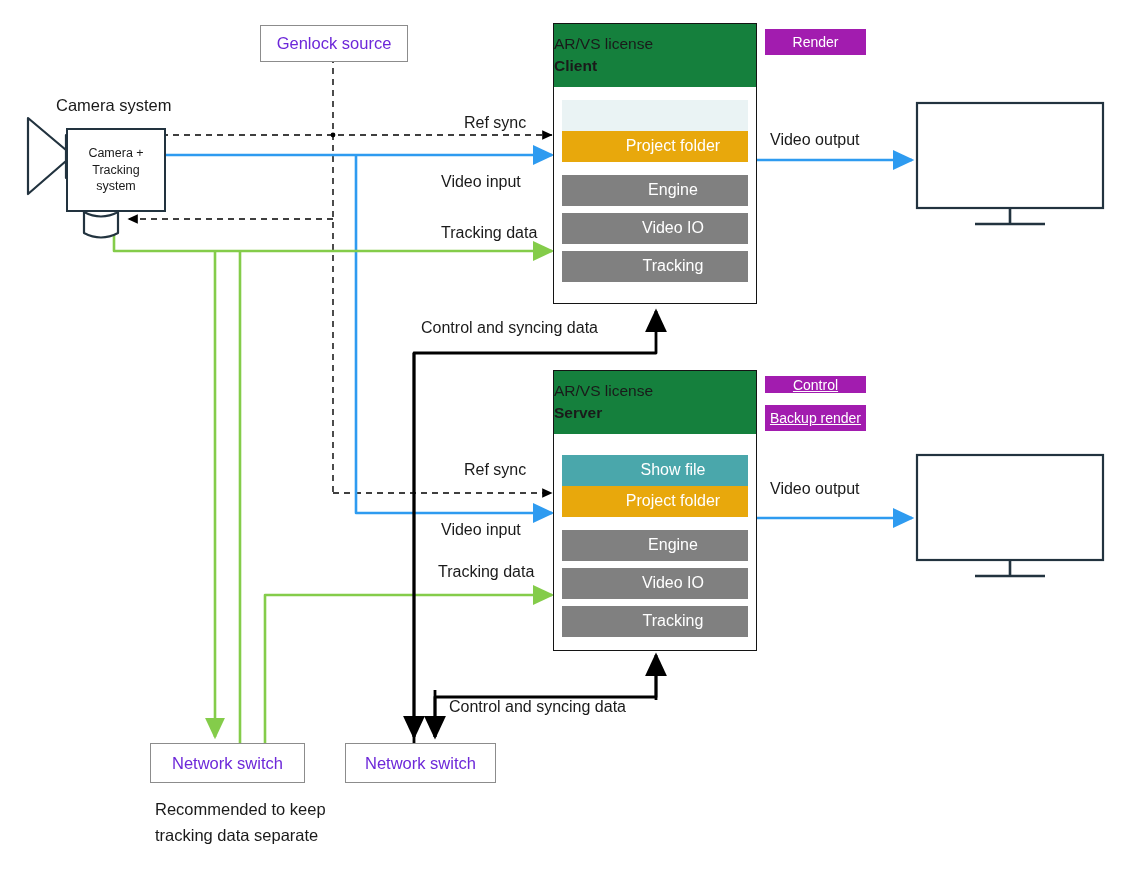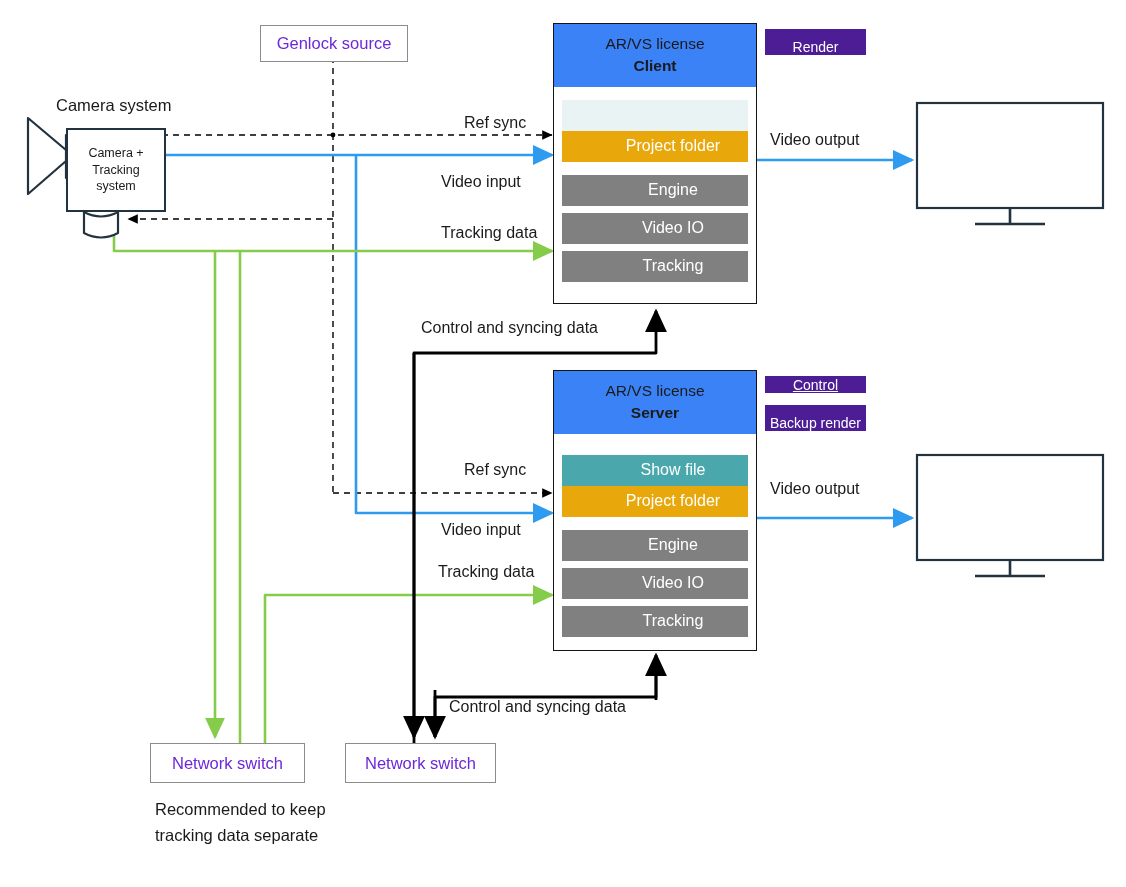--- a/index.html
+++ b/index.html
@@ -8,31 +8,31 @@
   svg#wires{position:absolute;left:0;top:0;width:1126px;height:887px;}
 
   .node{position:absolute;box-sizing:border-box;}
 
   
   .plainbox{border:1px solid #8c8c8c;background:#fff;display:flex;align-items:center;
             justify-content:center;font-size:16.5px;color:#6d28d9;}
 
   
   .unit{border:1.6px solid #141414;background:#fff;}
-  .unit-head{background:#3b82f6;text-align:center;padding-top:9px;padding-bottom:9px;
+  .unit-head{background:#15803d;padding-top:9px;padding-bottom:9px;
              font-size:15.5px;line-height:1.45;color:#1a1a1a;}
   .unit-head b{font-weight:bold;display:block;}
   .bar{height:31px;margin:0 8px;display:flex;align-items:center;justify-content:center;
        color:#ffffff;font-size:16px;padding-left:36px;}
   .bar.empty{color:transparent;}
   .bar-gap{height:7px;}
   .bar-gap.big{height:13px;}
 
-  .badge{position:absolute;background:#4c1d95;color:#fff;font-size:14px;
-         display:flex;align-items:flex-end;justify-content:center;box-sizing:border-box;}
+  .badge{position:absolute;background:#a21caf;color:#fff;font-size:14px;
+         display:flex;align-items:center;justify-content:center;box-sizing:border-box;}
 
   
   .camlabel{position:absolute;font-size:16.5px;color:#1a1a1a;}
   .cambody{position:absolute;border:2px solid #22333f;background:#fff;
            display:flex;align-items:center;justify-content:center;text-align:center;
            font-size:12.5px;line-height:1.35;color:#1a1a1a;}
 
   .wirelabel{position:absolute;font-size:16px;color:#1a1a1a;white-space:nowrap;}
   .caption{position:absolute;text-align:left;font-size:16.5px;line-height:1.55;color:#1a1a1a;}
 </style>
@@ -149,21 +149,21 @@
     <div class="bar-gap big"></div>
     <div class="bar" style="background:#808080;">Engine</div>
     <div class="bar-gap"></div>
     <div class="bar" style="background:#808080;">Video IO</div>
     <div class="bar-gap"></div>
     <div class="bar" style="background:#808080;">Tracking</div>
   </div>
   <div class="badge" style="left:765px;top:376px;width:101px;height:17px;text-decoration:underline;">
     <span>Control</span>
   </div>
-  <div class="badge" style="left:765px;top:405px;width:101px;height:26px;">
+  <div class="badge" style="left:765px;top:405px;width:101px;height:26px;text-decoration:underline;">
     <span>Backup render</span>
   </div>
 
   <div class="node plainbox" style="left:150px;top:743px;width:155px;height:40px;">
     <span>Network switch</span>
   </div>
   <div class="node plainbox" style="left:345px;top:743px;width:151px;height:40px;">
     <span>Network switch</span>
   </div>
 

